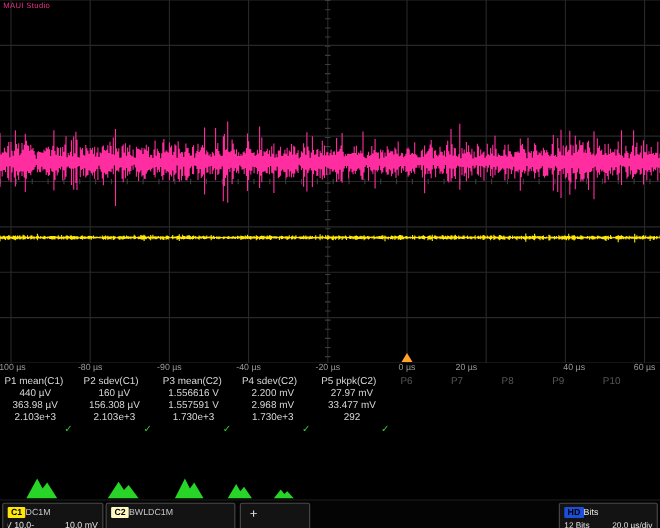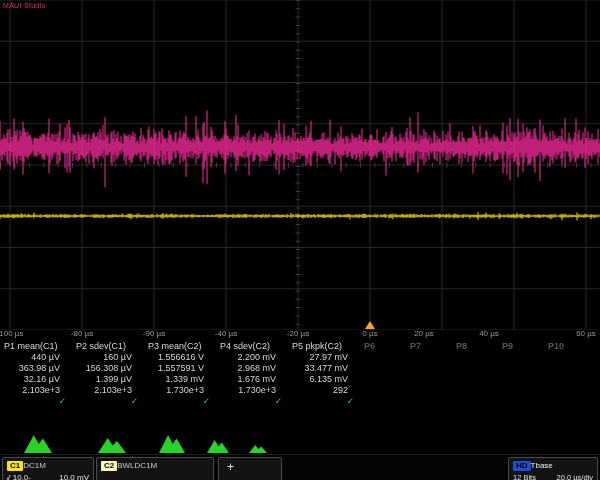--- a/index.html
+++ b/index.html
@@ -14,34 +14,34 @@
   .tlabels{position:absolute;top:329px;left:0;width:600px;height:10px;
            font-size:8px;color:#9a9a9a;z-index:4;}
   .tlabels span{position:absolute;top:0;transform:translateX(-50%);white-space:nowrap;}
   .tlabels span:nth-child(1){left:10px}
   .tlabels span:nth-child(2){left:82px}
   .tlabels span:nth-child(3){left:154px}
   .tlabels span:nth-child(4){left:226px}
   .tlabels span:nth-child(5){left:298px}
   .tlabels span:nth-child(6){left:370px}
   .tlabels span:nth-child(7){left:424px}
-  .tlabels span:nth-child(8){left:489px}
+  .tlabels span:nth-child(8){left:522px}
   .tlabels span:nth-child(9){left:586px}
   .trigger{position:absolute;left:370px;top:321px;width:0;height:0;z-index:4;
            border-left:5px solid transparent;border-right:5px solid transparent;
            border-bottom:8px solid #ffa32e;transform:translateX(-50%);}
 
   
   .mtable{position:absolute;top:340px;left:4px;width:592px;font-size:9px;color:#d6d6d6;}
   .mrow{display:grid;grid-template-columns:repeat(5,72px) repeat(5,46px);
         height:11px;line-height:11px;}
   .mhead{height:12px;line-height:12px;}
   .mhead .hc{text-align:left;color:#d9d9d9;white-space:nowrap;overflow:hidden;}
-  .mhead .hc.dim{color:#565656;font-weight:bold;}
-  .vc{text-align:right;padding-right:16px;white-space:nowrap;}
+  .mhead .hc.dim{color:#565656;}
+  .vc{text-align:center;padding-right:16px;white-space:nowrap;}
   .scheck{color:#2fd32f;text-align:right;padding-right:10px;font-size:9px;}
 
   
   .histicons{position:absolute;top:430px;left:0;width:600px;height:24px;}
 
   
   .bbar{position:absolute;top:454px;left:0;width:600px;height:26px;background:#040404;
         border-top:1px solid #1c1c1c;}
   .desc{position:absolute;top:2px;height:36px;border:1px solid #4a4a4a;background:#131313;
         border-radius:2px;font-size:8px;color:#c8c8c8;padding:2px 4px;box-sizing:border-box;}
@@ -123,27 +123,20 @@
       <div class="vc">27.97 mV</div>
     </div>
     <div class="mrow">
       <div class="vc">363.98 µV</div>
       <div class="vc">156.308 µV</div>
       <div class="vc">1.557591 V</div>
       <div class="vc">2.968 mV</div>
       <div class="vc">33.477 mV</div>
     </div>
     <div class="mrow">
-      <div class="vc">32.16 µV</div>
-      <div class="vc">1.399 µV</div>
-      <div class="vc">1.339 mV</div>
-      <div class="vc">1.676 mV</div>
-      <div class="vc">6.135 mV</div>
-    </div>
-    <div class="mrow">
       <div class="vc">2.103e+3</div>
       <div class="vc">2.103e+3</div>
       <div class="vc">1.730e+3</div>
       <div class="vc">1.730e+3</div>
       <div class="vc">292</div>
     </div>
     <div class="mrow">
       <div class="scheck">✓</div>
       <div class="scheck">✓</div>
       <div class="scheck">✓</div>
@@ -184,21 +177,21 @@
       <div class="drow vals"></div>
     </div>
 
     <div class="desc" style="left:218px;width:64px;">
       <div class="plus">+</div>
     </div>
 
     <div class="desc" style="left:508px;width:90px;">
       <div class="drow">
         <span class="tag" style="background: #1d4ed8;">HD</span>
-        <span style="color:#f0f0f0;">Tbase</span>
+        <span style="color:#f0f0f0;">Bits</span>
       </div>
       <div class="drow vals" style="font-size:7.5px;">
         <span>12 Bits</span>
         <span>20.0 µs/div</span>
       </div>
     </div>
 
   </div>
 </div>
 

